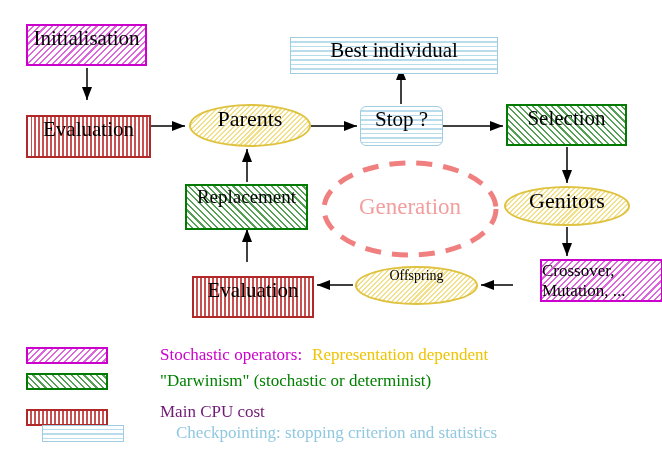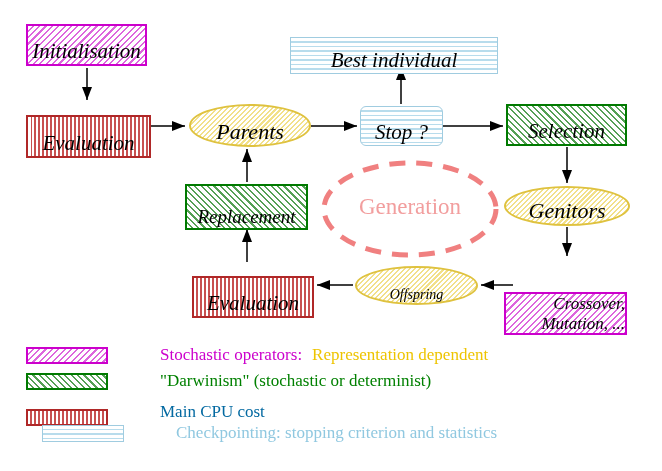--- a/index.html
+++ b/index.html
@@ -5,27 +5,26 @@
   html,body{margin:0;padding:0;background:#ffffff;}
   #canvas{
     position:relative;
     width:662px;height:471px;
     background:#ffffff;
     font-family:"Liberation Serif","DejaVu Serif",serif;
     overflow:hidden;
   }
   .node{
     position:absolute;
-    display:flex;align-items:flex-end;justify-content:center;
+    display:flex;align-items:flex-start;justify-content:center;
     box-sizing:border-box;
     color:#000;
     font-size:21px;
     white-space:nowrap;
     z-index:2;
-    font-style:italic;
   }
   .hatch-magenta{
     border:2px solid #CC00CC;
     background:repeating-linear-gradient(135deg,#ffffff 0px,#ffffff 3px,#DD66DD 3px,#DD66DD 4.5px);
   }
   .hatch-green{
     border:2px solid #007A00;
     background:repeating-linear-gradient(45deg,#ffffff 0px,#ffffff 3px,#55A055 3px,#55A055 4.5px);
   }
   .stripe-red{
@@ -54,21 +53,21 @@
   .legend-row{
     position:absolute;left:26px;
     display:flex;align-items:center;
     z-index:2;
   }
   .swatch{width:82px;height:17px;box-sizing:border-box;flex:0 0 auto;}
   .legend-text{margin-left:52px;font-size:17px;white-space:nowrap;}
   .lt-magenta{color:#CC00CC;}
   .lt-gold{color:#EEC400;margin-left:10px;}
   .lt-green{color:#008000;}
-  .lt-red{color:#0369a1;}
+  .lt-red{color:#701a75;}
   .lt-blue{color:#90C8E0;}
 </style>
 </head>
 <body>
 
 <div id="canvas">
 
   <svg id="overlay" width="662" height="471">
     <defs>
       <marker id="ah" markerUnits="userSpaceOnUse" markerWidth="14" markerHeight="10" refX="13" refY="5" orient="auto">
@@ -110,21 +109,21 @@
   </div>
 
   <div class="node hatch-green" style="left:506px;top:104px;width:121px;height:42px;">
     <span>Selection</span>
   </div>
 
   <div class="node ellipse" style="left:504px;top:186px;width:126px;height:40px;font-size:22px;">
     <span>Genitors</span>
   </div>
 
-  <div class="node hatch-magenta two-line" style="left:504px;top:259px;width:123px;height:43px;margin-top:33px;">
+  <div class="node hatch-magenta two-line" style="left:540px;top:259px;width:123px;height:43px;">
     <div>Crossover,</div>
     <div>Mutation, ...</div>
   </div>
 
   <div class="node ellipse" style="left:355px;top:266px;width:123px;height:39px;font-size:14px;">
     <span>Offspring</span>
   </div>
 
   <div class="node stripe-red" style="left:192px;top:264px;width:122px;height:42px;">
     <span>Evaluation</span>

